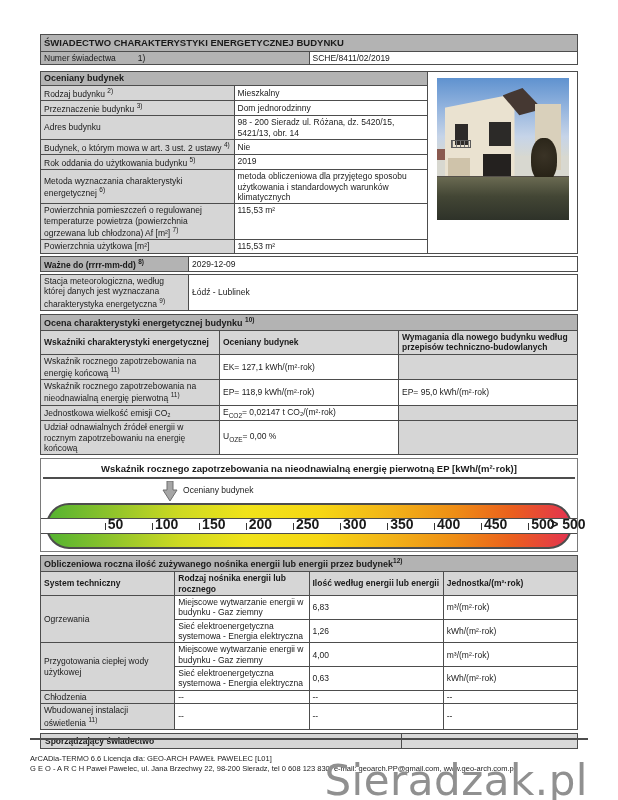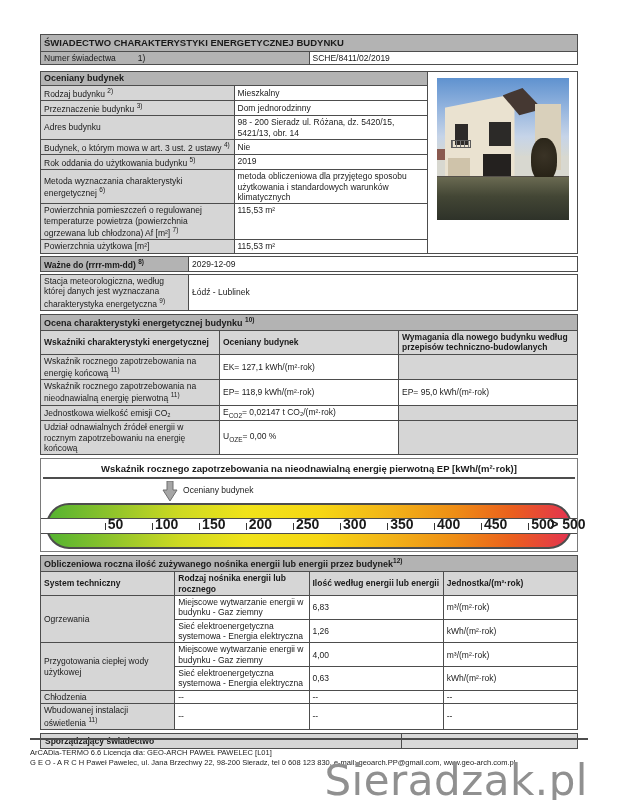--- a/index.html
+++ b/index.html
@@ -68,21 +68,21 @@
   .ep-bottom-row { position:relative; height:32px; }
   .ep-up-arrow { position:absolute; left:19.8%; top:1px; transform:translateX(-50%); }
   .ep-req-label { position:absolute; left:6px; bottom:3px; font-size:8.5px; }
 
   
   .issuer-left { background:#d6d6d6; padding:2px 4px; vertical-align:top; }
   .issuer-right { background:#d9d9d9; width:176px; vertical-align:bottom; padding:2px 4px; }
   .issuer-title { font-weight:bold; font-size:8.5px; }
 
   
-  .footer { position:absolute; left:30px; width:558px; top:738px; border-top:2px solid #4d4d4d; padding-top:8px; }
+  .footer { position:absolute; left:30px; width:558px; top:738px; border-top:2px solid #4d4d4d; padding-top:14px; }
   .footer-line { font-size:7.5px; line-height:10px; color:#222; white-space:nowrap; }
   .watermark { position:absolute; right:0; top:16px; font-family:"DejaVu Sans", sans-serif;
                font-size:42px; color:#909090; letter-spacing:0.5px; }
 </style>
 </head>
 <body>
 
 <div class="doc">
 
   <table>

